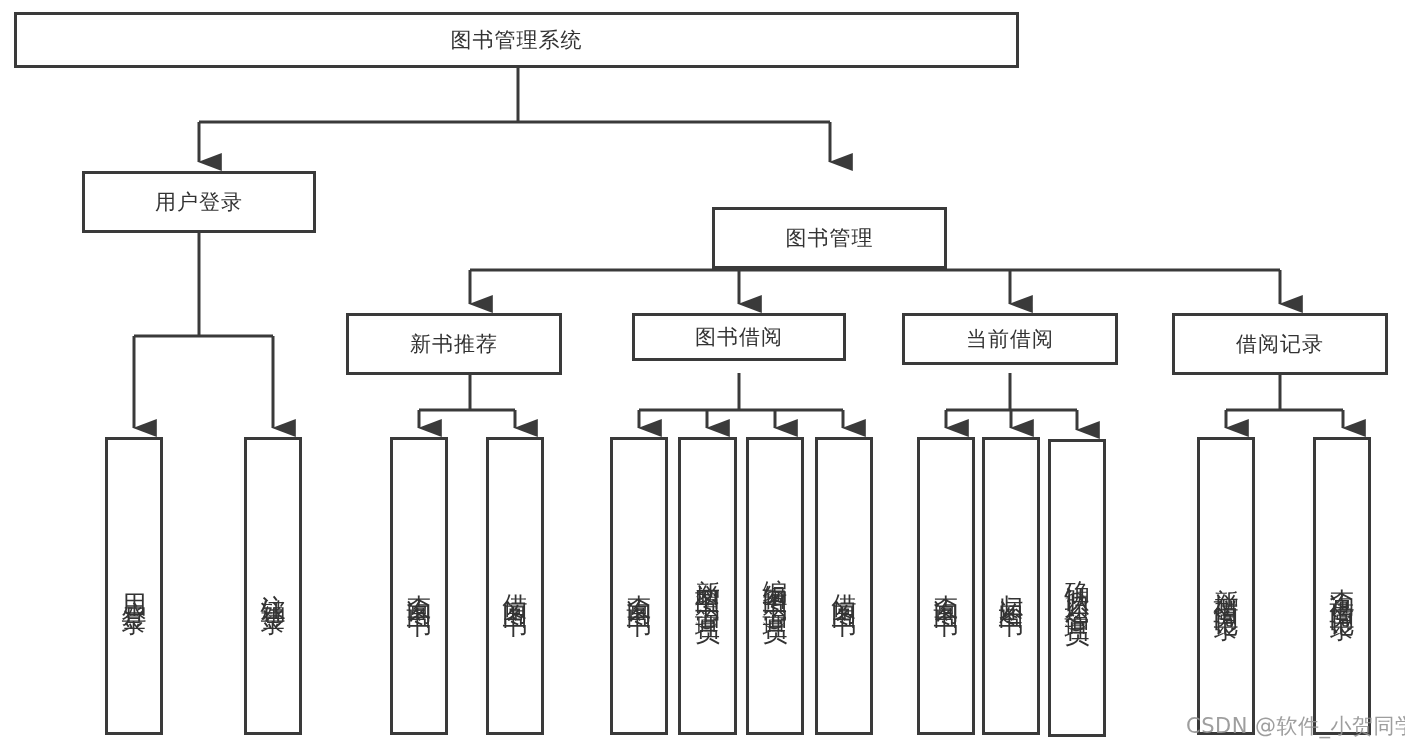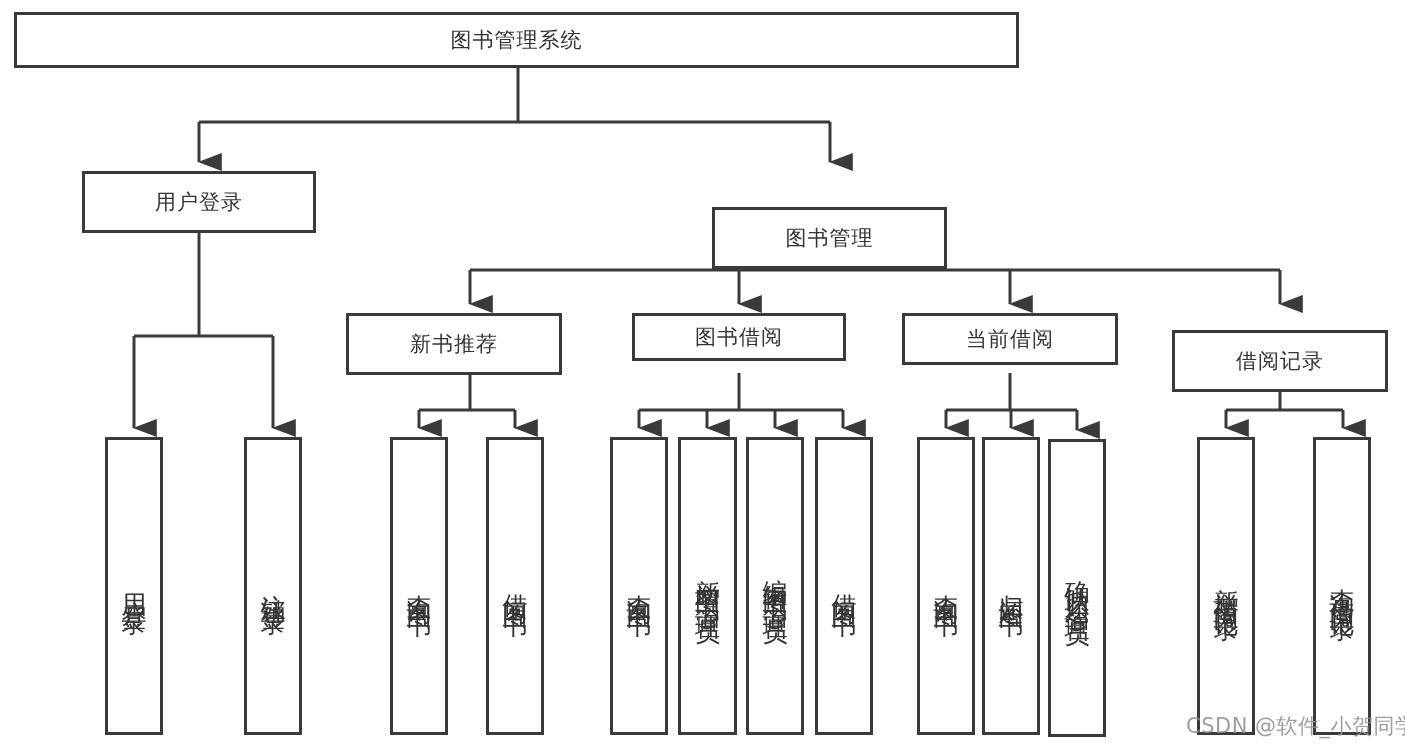--- a/index.html
+++ b/index.html
@@ -123,21 +123,21 @@
 
   <div class="node hbox" style="left:346px; top:313px; width:216px; height:62px;">
     <span>新书推荐</span>
   </div>
   <div class="node hbox" style="left:632px; top:313px; width:214px; height:48px;">
     <span>图书借阅</span>
   </div>
   <div class="node hbox" style="left:902px; top:313px; width:216px; height:52px;">
     <span>当前借阅</span>
   </div>
-  <div class="node hbox" style="left:1172px; top:330px; width:216px; height:62px;">
+  <div class="node hbox" style="left:1172px; top:313px; width:216px; height:62px;">
     <span>借阅记录</span>
   </div>
 
   <div class="node vbox" style="left:105px; top:437px; width:58px; height:298px;">
     <span>用户登录</span>
   </div>
   <div class="node vbox" style="left:244px; top:437px; width:58px; height:298px;">
     <span>注销登录</span>
   </div>
 

